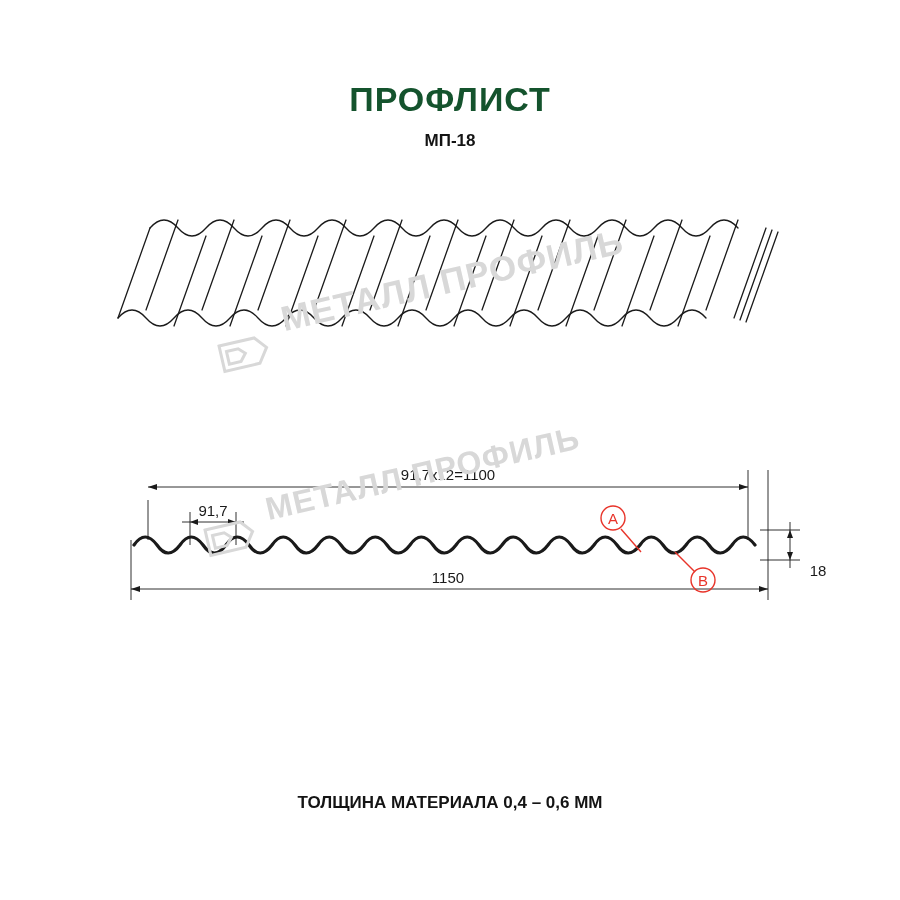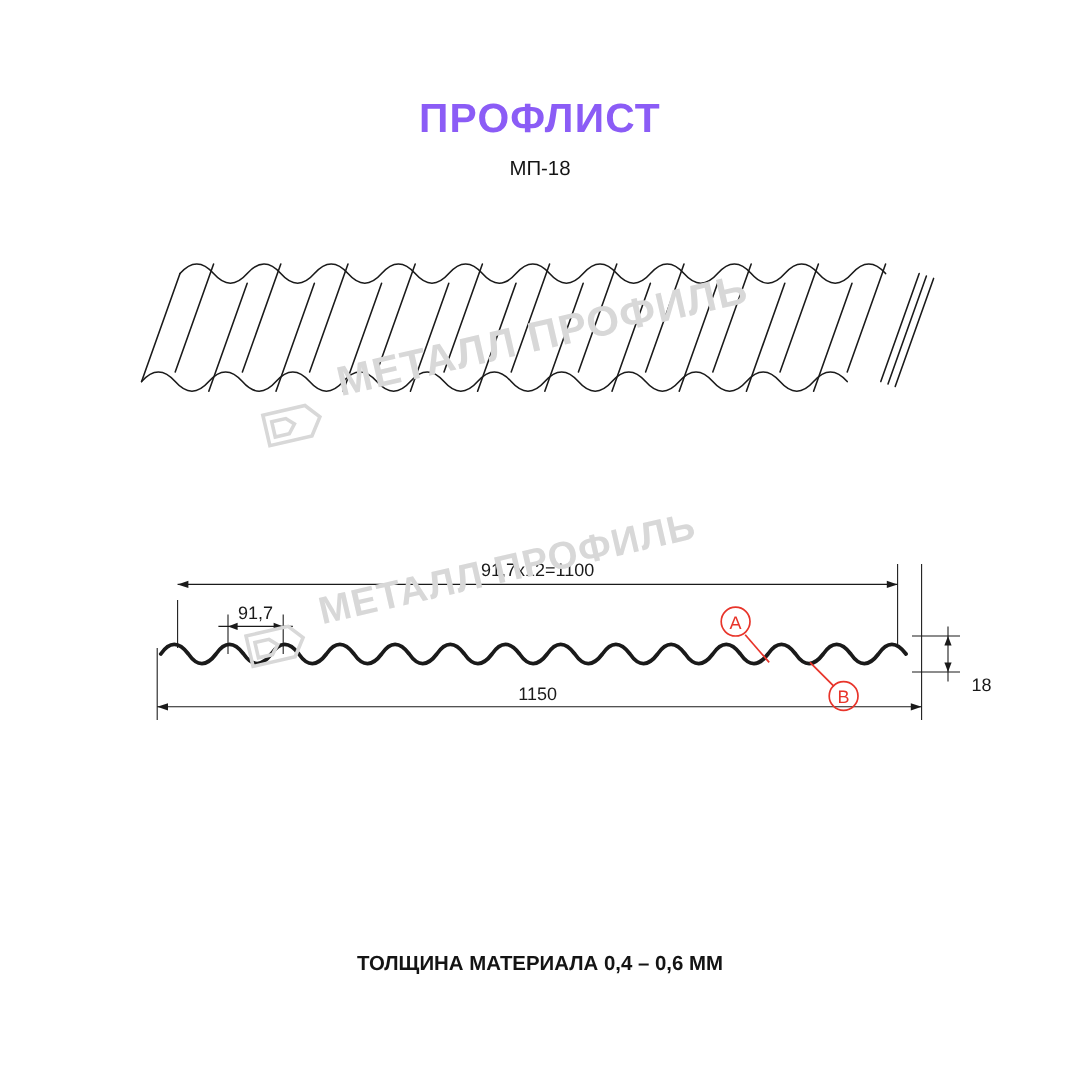--- a/index.html
+++ b/index.html
@@ -22,30 +22,30 @@
   }
   .title {
     position: absolute;
     top: 80px;
     left: 0;
     width: 900px;
     text-align: center;
     font-size: 34px;
     font-weight: bold;
     letter-spacing: 1px;
-    color: #8b5cf6;
+    color: #14532d;
   }
   .subtitle {
     position: absolute;
     top: 131px;
     left: 0;
     width: 900px;
     text-align: center;
     font-size: 17px;
-    font-weight: normal;
+    font-weight: bold;
     color: #141414;
   }
   .footer-note {
     position: absolute;
     top: 793px;
     left: 0;
     width: 900px;
     text-align: center;
     font-size: 17px;
     font-weight: bold;

